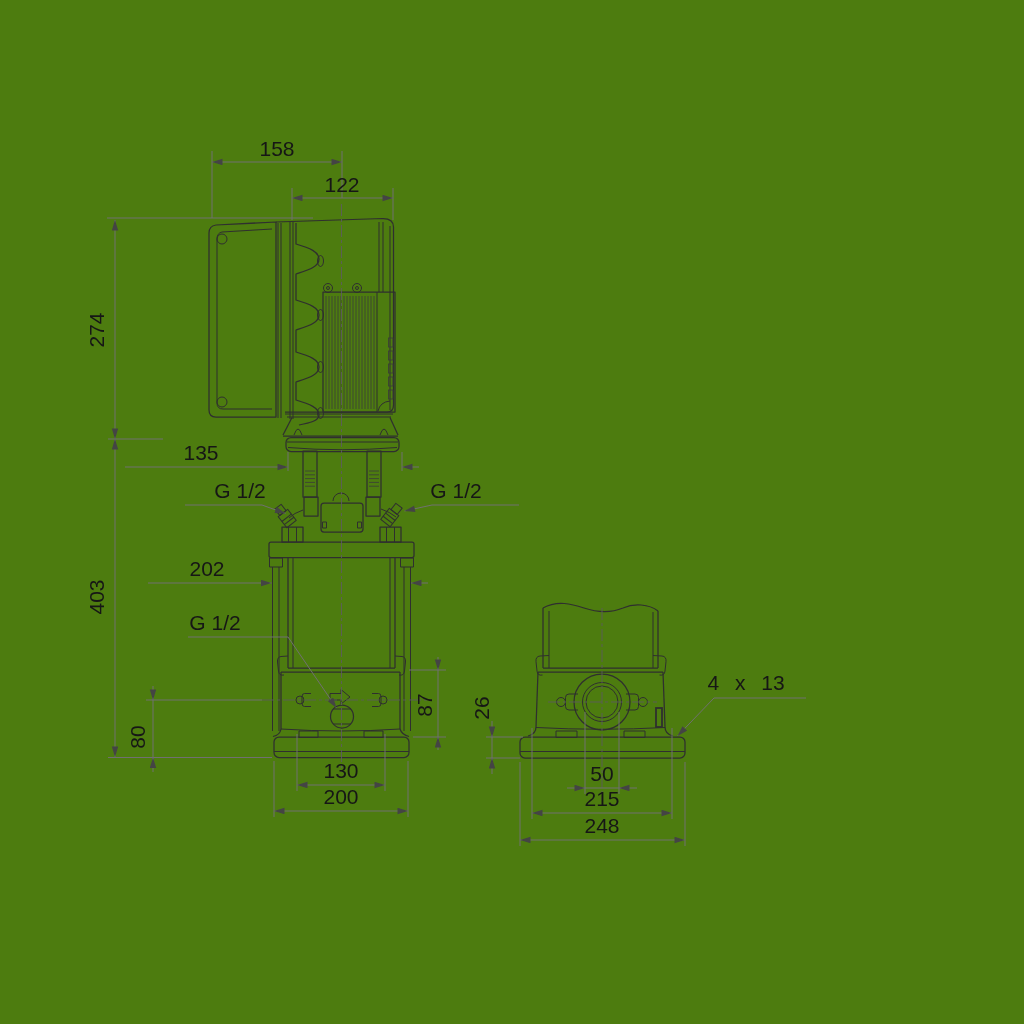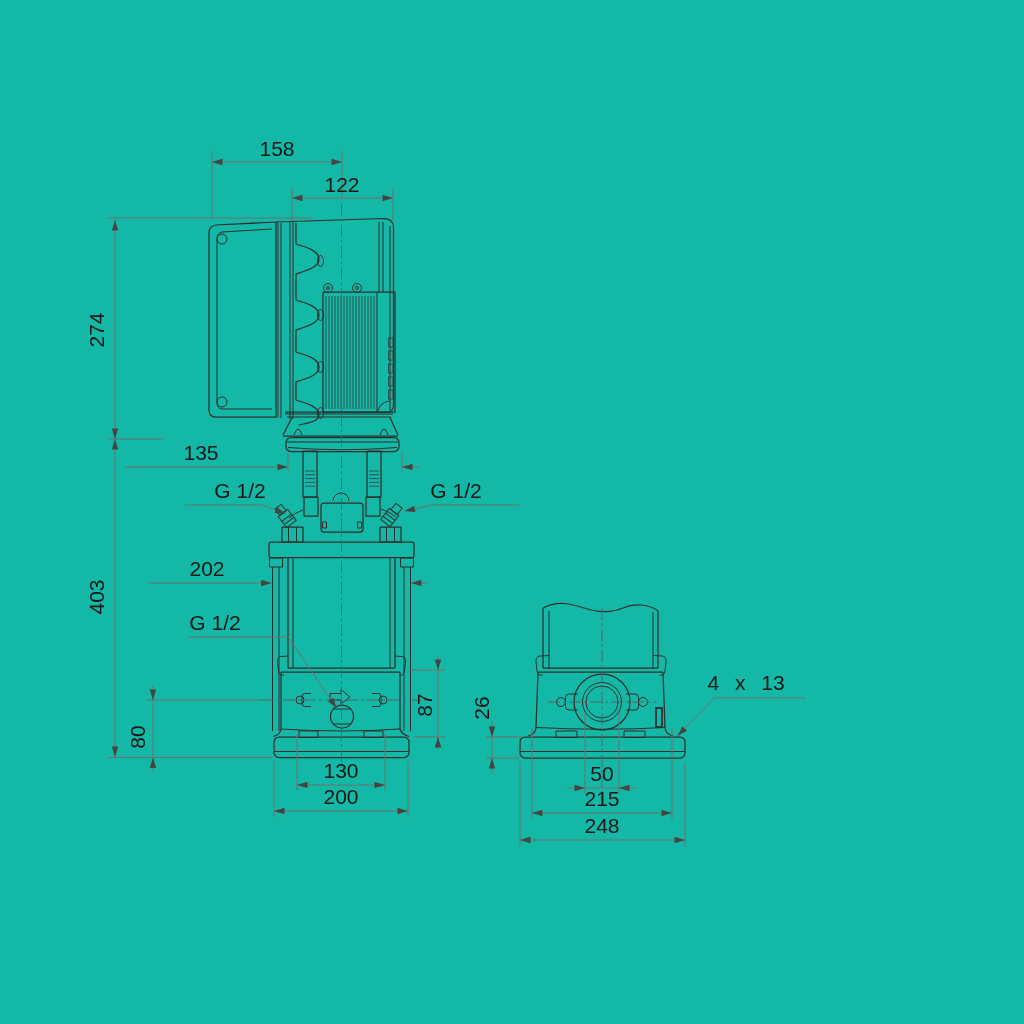--- a/index.html
+++ b/index.html
@@ -1,16 +1,16 @@
 <!DOCTYPE html>
 <html><head>
 <meta charset="utf-8">
 <style>
   html,body{margin:0;padding:0;background:#fff;}
-  #canvas{position:relative;width:1024px;height:1024px;background:#14b8a6;overflow:hidden;}
+  #canvas{position:relative;width:1024px;height:1024px;background:#4d7c0f;overflow:hidden;}
   svg{position:absolute;left:0;top:0;}
   svg text{font-family:"Liberation Sans","DejaVu Sans",sans-serif;font-size:21px;fill:#161616;}
   .obj{stroke:#2f2f2f;stroke-width:1.25;fill:none;stroke-linejoin:round;}
   .obj2{stroke:#2f2f2f;stroke-width:1;fill:none;stroke-linejoin:round;}
   .fin{stroke:#3a3a3a;stroke-width:.8;fill:none;}
   .dim{stroke:#707070;stroke-width:1;fill:none;}
   .cl{stroke:#5c5c5c;stroke-width:.9;fill:none;stroke-dasharray:12 3 3 3;}
   .xs{word-spacing:10px;}
   .rot{text-anchor:middle;}
   .mid{text-anchor:middle;}

